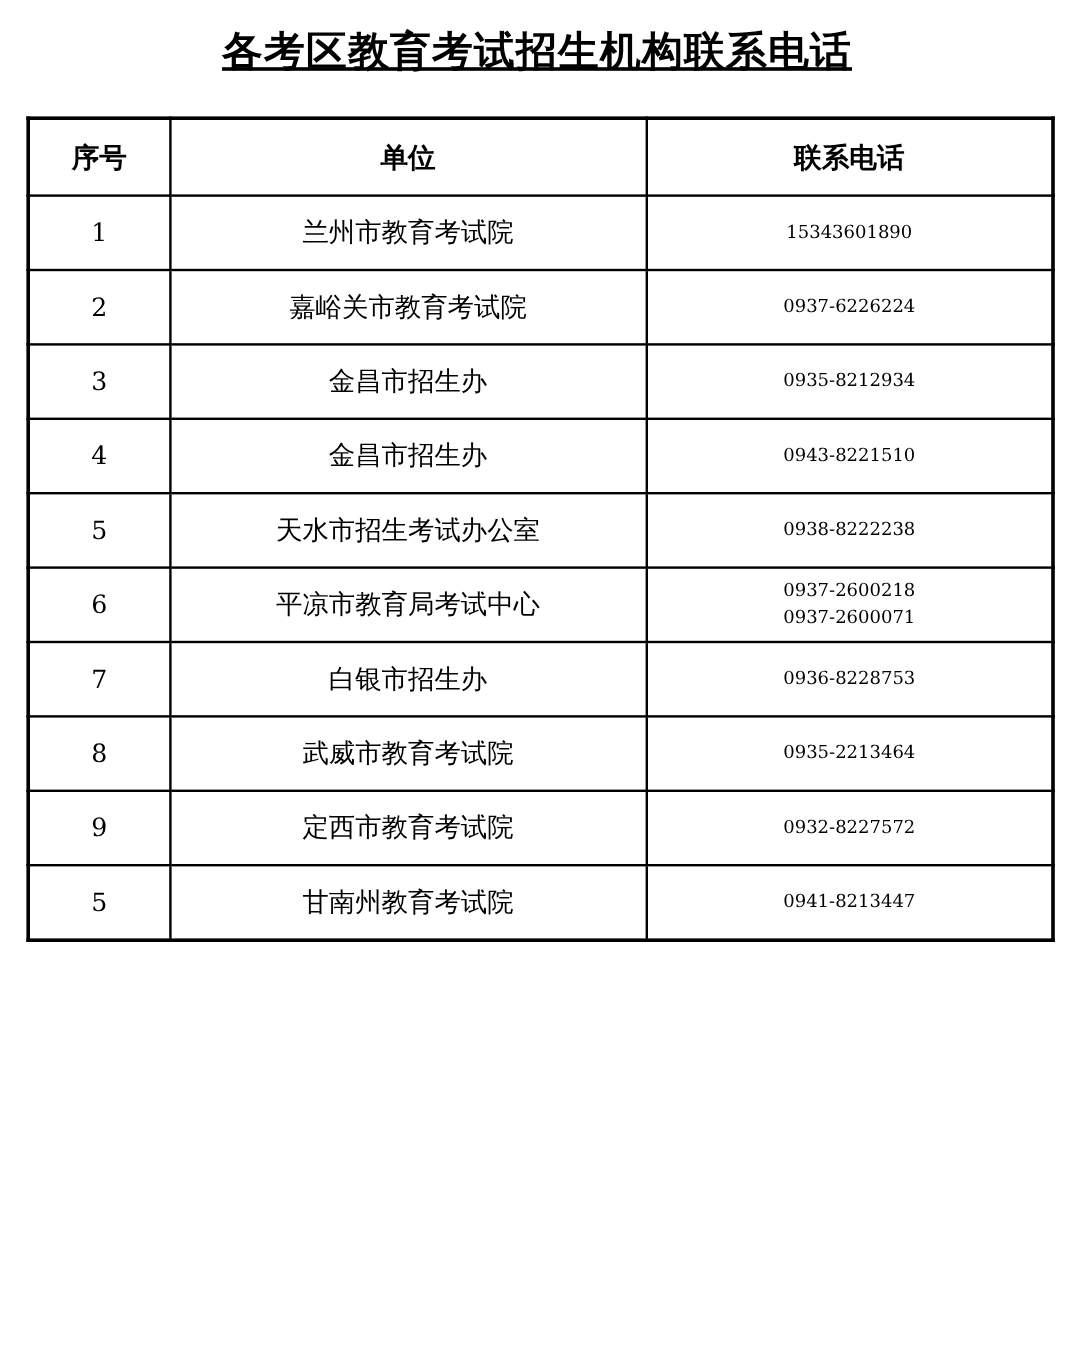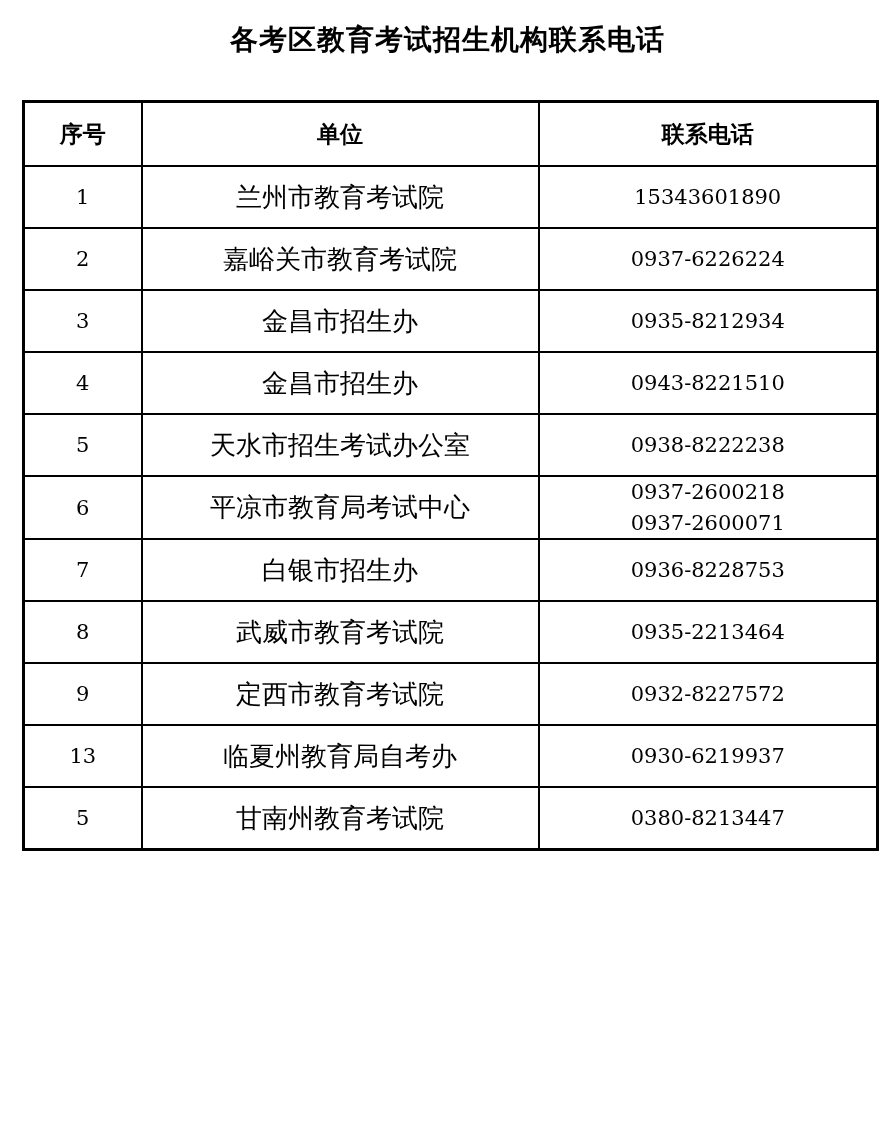--- a/index.html
+++ b/index.html
@@ -15,29 +15,30 @@
   .page {
     width: 895px;
     height: 1123px;
     background: #ffffff;
     position: relative;
   }
   .doc-title {
     margin: 0;
     padding-top: 24px;
     text-align: center;
-    font-size: 28px;
+    font-size: 34px;
     font-weight: bold;
     letter-spacing: 1px;
     line-height: 1.15;
+    text-decoration: underline;
   }
   table.contact-table {
     border-collapse: collapse;
     table-layout: fixed;
-    margin: 44px 0 0 22px;
+    margin: 34px 0 0 22px;
     width: 854px;
     border: 3px solid #000000;
     background: #ffffff;
   }
   .contact-table col.col-serial { width: 118px; }
   .contact-table col.col-unit   { width: 397px; }
   .contact-table col.col-phone  { width: 339px; }
   .contact-table th,
   .contact-table td {
     border: 2px solid #000000;
@@ -46,28 +47,28 @@
     padding: 0 4px;
     overflow: hidden;
   }
   .contact-table th {
     height: 62px;
     font-size: 23px;
     font-weight: bold;
   }
   .contact-table td {
     height: 60px;
-    font-size: 26px;
+    font-size: 22px;
     font-weight: normal;
   }
   .contact-table td[data-name="serial-cell"] {
     font-size: 21px;
   }
   .contact-table td[data-name="phone-cell"] {
-    font-size: 21px;
+    font-size: 15px;
     white-space: pre-line;
     line-height: 1.45;
     text-align: center;
   }
 </style>
 </head>
 <body>
 
 <div class="page" data-name="document-page">
   <h1 class="doc-title" data-name="page-title">各考区教育考试招生机构联系电话</h1>
@@ -126,24 +127,19 @@
           <td data-name="serial-cell">8</td>
           <td data-name="unit-cell">武威市教育考试院</td>
           <td data-name="phone-cell">0935-2213464</td>
         </tr>
         <tr data-name="table-row">
           <td data-name="serial-cell">9</td>
           <td data-name="unit-cell">定西市教育考试院</td>
           <td data-name="phone-cell">0932-8227572</td>
         </tr>
         <tr data-name="table-row">
-          <td data-name="serial-cell">13</td>
-          <td data-name="unit-cell">临夏州教育局自考办</td>
-          <td data-name="phone-cell">0930-6219937</td>
-        </tr>
-        <tr data-name="table-row">
           <td data-name="serial-cell">5</td>
           <td data-name="unit-cell">甘南州教育考试院</td>
-          <td data-name="phone-cell">0380-8213447</td>
+          <td data-name="phone-cell">0941-8213447</td>
         </tr>
       </tbody>
   </table>
 </div>
 
 </body></html>

